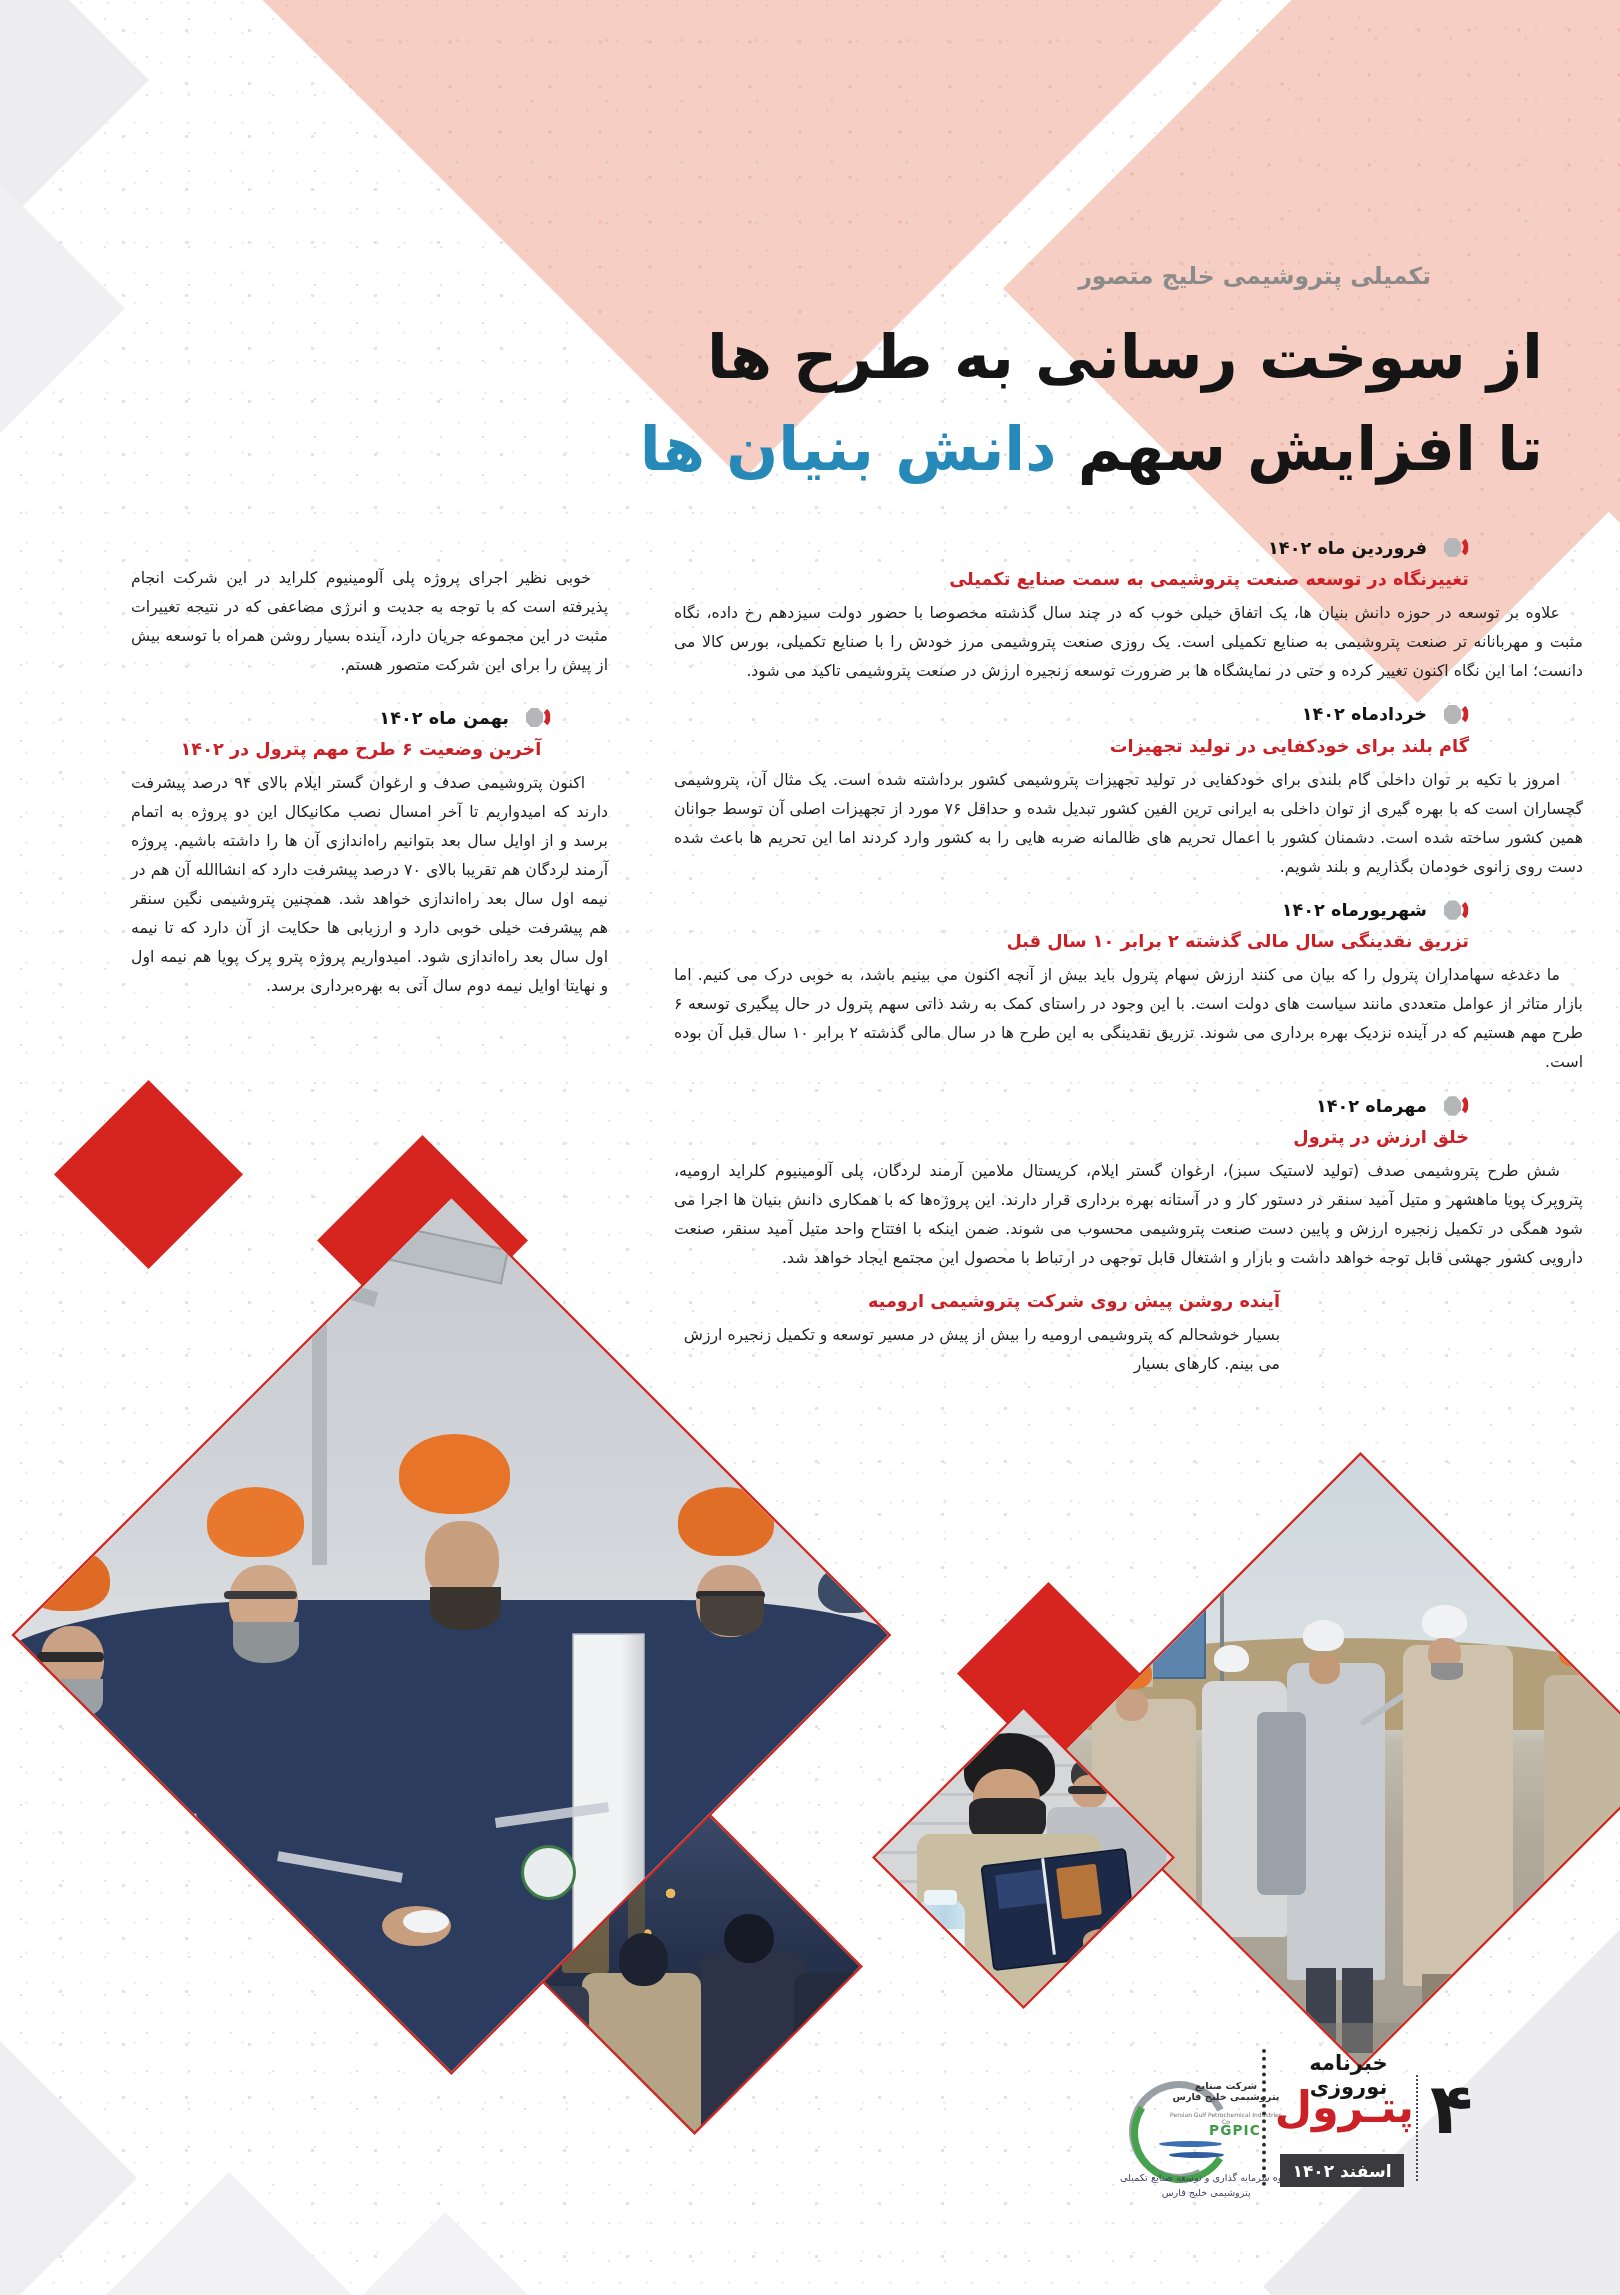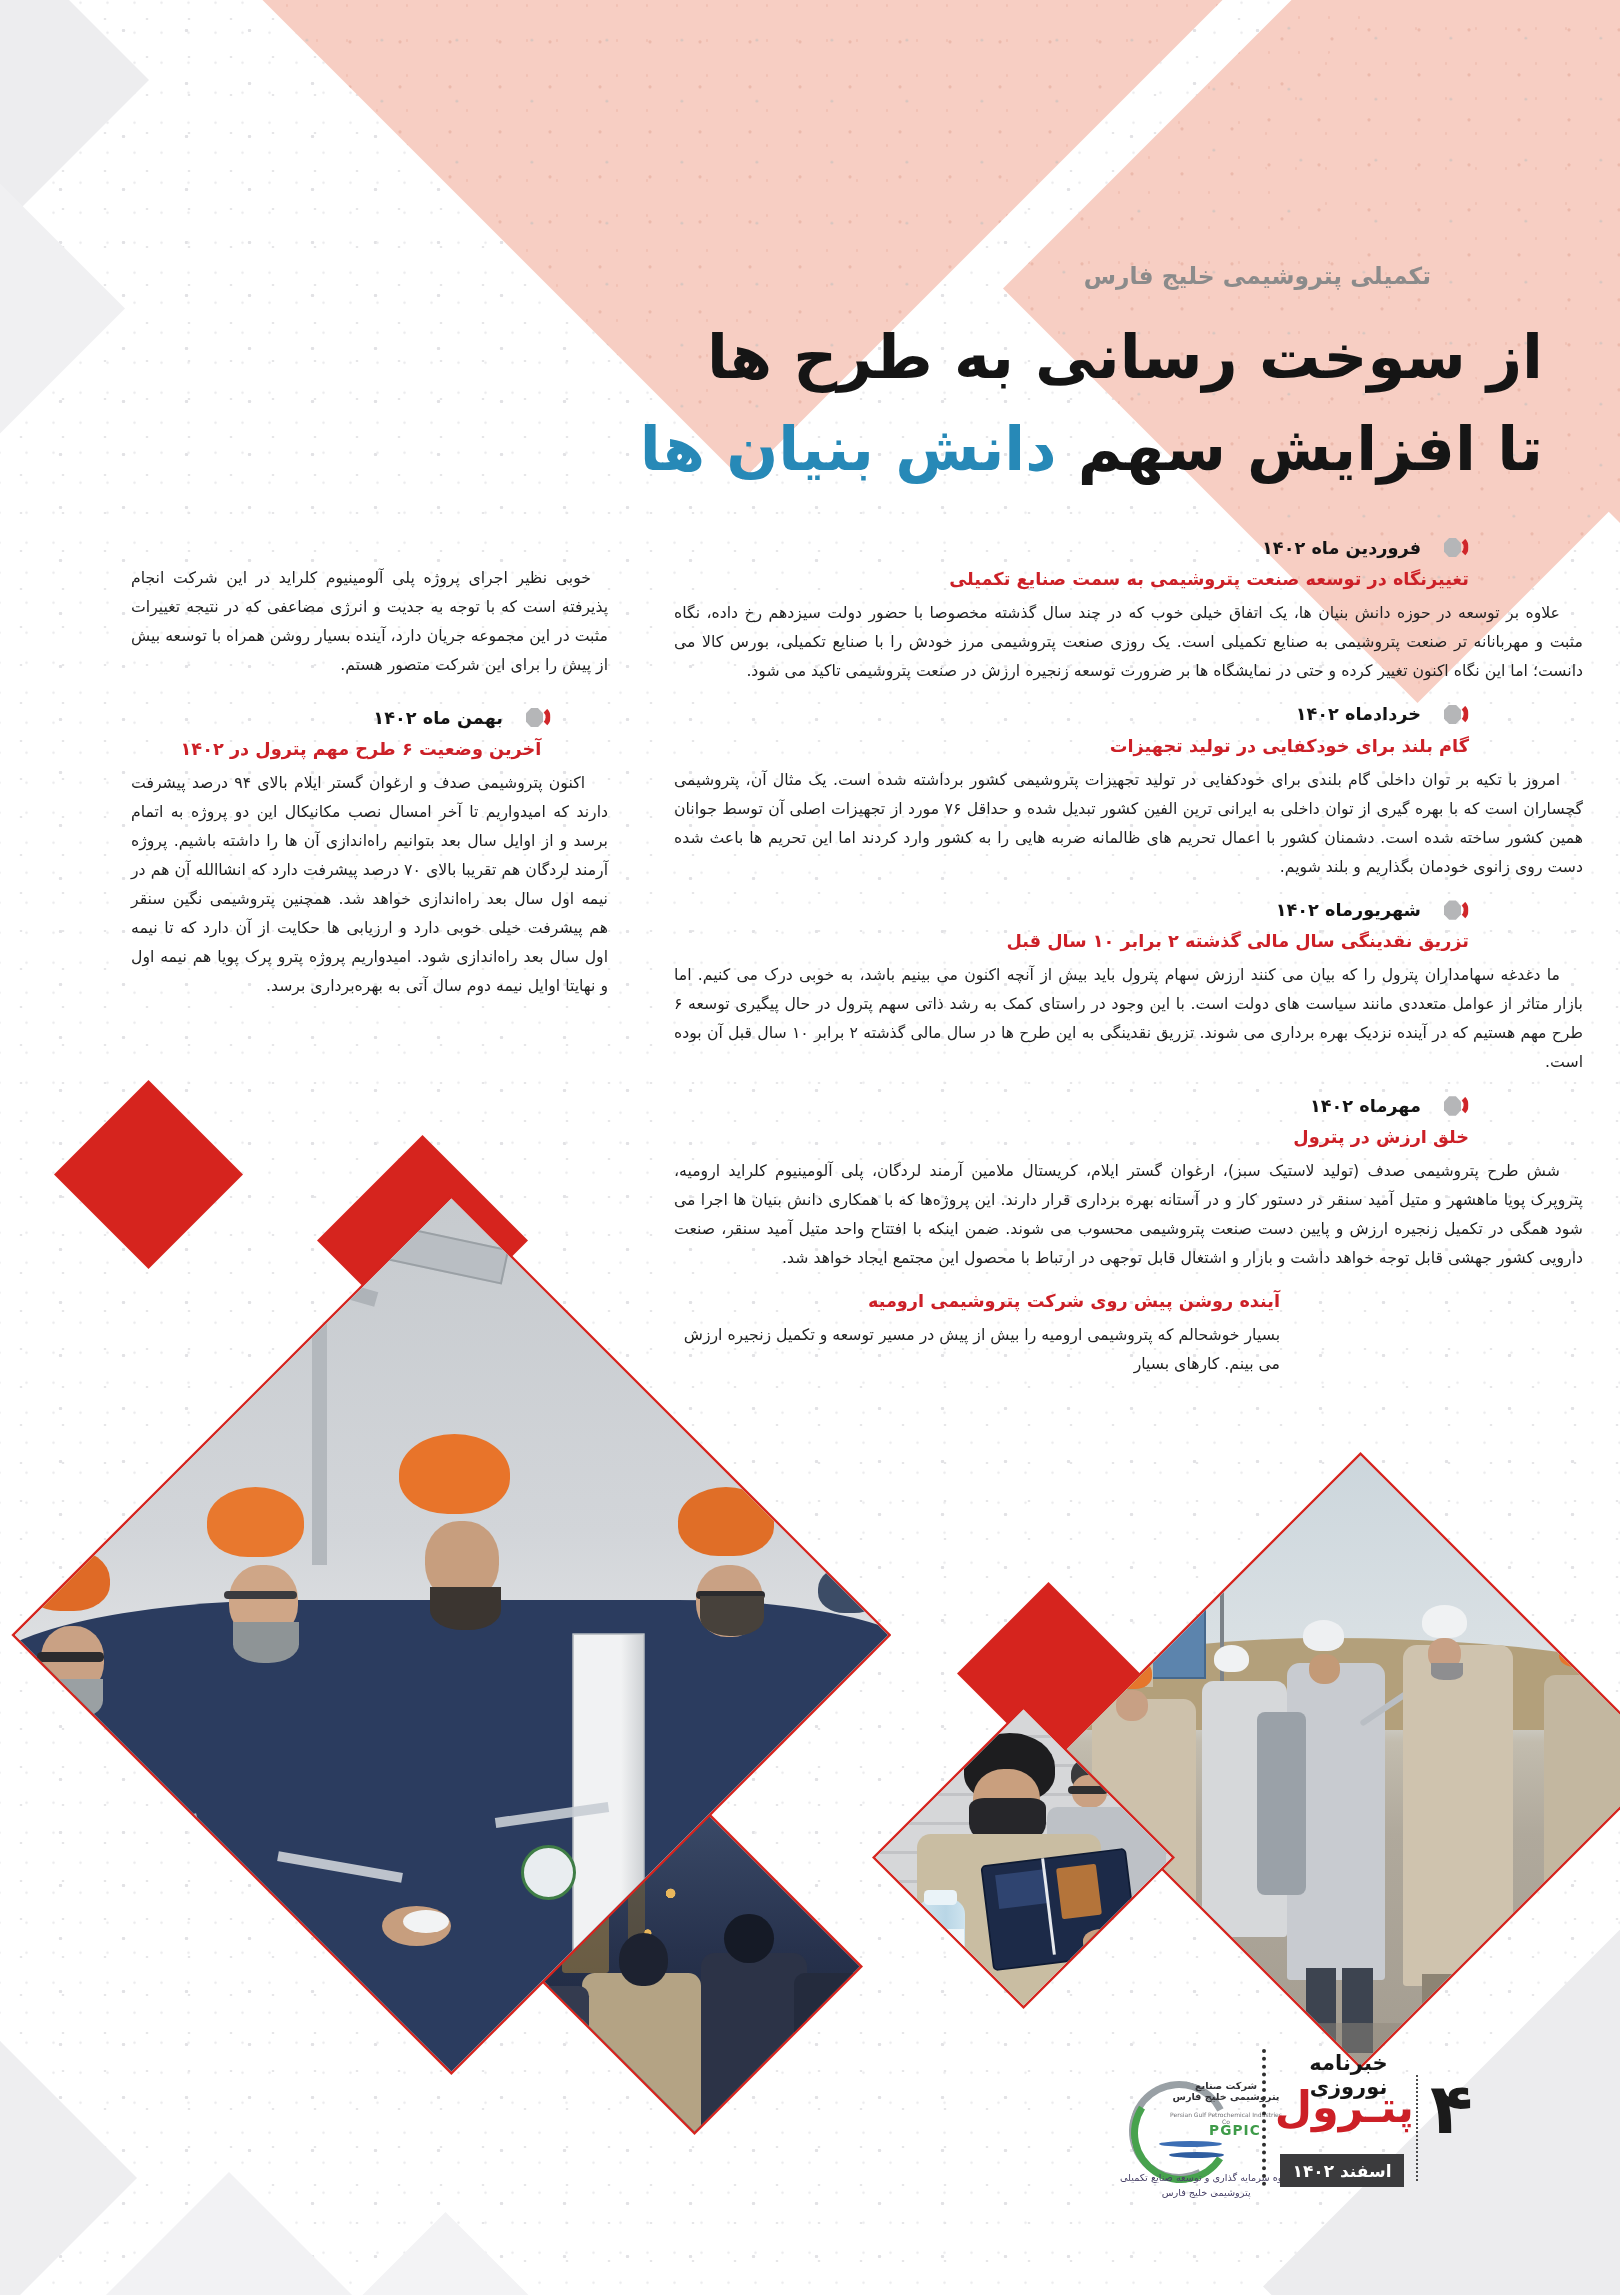--- a/index.html
+++ b/index.html
@@ -24,21 +24,21 @@
     background-size:50px 45px,75px 61px,30px 35px;
     background-position:4px 7.4px,23.4px 1.7px,11px 21px;opacity:.8;}
   .red-dia{background:#d6241e;}
   
   .byline{position:absolute;direction:rtl;color:#8b8b8b;font-weight:bold;font-size:23.4px;white-space:nowrap;}
   .title{position:absolute;direction:rtl;color:#151515;font-weight:bold;font-size:61px;white-space:nowrap;letter-spacing:-1.1px;}
   .title .accent{color:#2789b7;}
   
   .col{position:absolute;direction:rtl;}
   .section{margin-bottom:17px;}
-  .date-row{display:flex;align-items:center;gap:22px;height:25px;margin-bottom:6.9px;}
+  .date-row{display:flex;align-items:center;gap:16px;height:25px;margin-bottom:6.9px;}
   .date-txt{font-weight:bold;font-size:17.7px;color:#141414;}
   .d-ico{position:relative;width:26px;height:25px;flex:0 0 auto;}
   .d-ico .oct{position:absolute;right:8px;top:2.9px;width:17px;height:19.4px;background:#b5b6b8;
     clip-path:polygon(30% 0,70% 0,100% 28%,100% 72%,70% 100%,30% 100%,0 72%,0 28%);}
   .d-ico .arc{position:absolute;right:0;top:1.1px;width:12.6px;height:12.6px;
     border:5.7px solid transparent;border-left-color:#d0262a;border-radius:50%;transform:rotate(180deg);}
   .sec-h{color:#cc2027;font-weight:bold;font-size:17.7px;line-height:24px;margin-bottom:6.9px;text-align:right;}
   .sec-b{font-size:15.7px;line-height:29px;text-align:justify;color:#1f1f1f;text-indent:23px;}
   .ind-r{padding-right:114px;}
   .ind-l{padding-right:57px;}
@@ -74,21 +74,21 @@
   <div class="dia pink" style="left:1003px;top:-126px;width:829px;height:829px;"></div>
   <div class="dia pink" style="left:1240px;top:-360px;width:1006px;height:1006px;"></div>
 
   <div class="dia" style="left:-171px;top:-80px;width:320px;height:320px;background:#ededef;"></div>
   <div class="dia" style="left:-126px;top:183px;width:251px;height:251px;background:#f0f0f2;"></div>
   <div class="dia" style="left:1263px;top:1892px;width:789px;height:789px;background:#ececee;"></div>
   <div class="dia" style="left:-149px;top:2035px;width:286px;height:286px;background:#eeeef0;"></div>
   <div class="dia" style="left:69px;top:2172px;width:320px;height:320px;background:#f2f2f4;"></div>
   <div class="dia" style="left:297px;top:2212px;width:297px;height:297px;background:#f3f3f5;"></div>
 
-  <div class="byline" style="right:189px;top:262px;">تکمیلی پتروشیمی خلیج فارس</div>
+  <div class="byline" style="right:189px;top:262px;">تکمیلی پتروشیمی خلیج متصور</div>
   <div class="title" style="right:77px;top:321px;">از سوخت رسانی به طرح ها</div>
   <div class="title" style="right:77px;top:413px;"><span>تا افزایش سهم </span><span class="accent">دانش بنیان ها</span></div>
 
   <div class="dia red-dia" style="left:54px;top:1080px;width:189px;height:189px;"></div>
   <div class="dia red-dia" style="left:317px;top:1135px;width:211px;height:211px;"></div>
   <div class="dia red-dia" style="left:957px;top:1582px;width:183px;height:183px;"></div>
 
   <div class="col" style="left:674px;top:535px;width:909px;">
 
     <div class="section">

